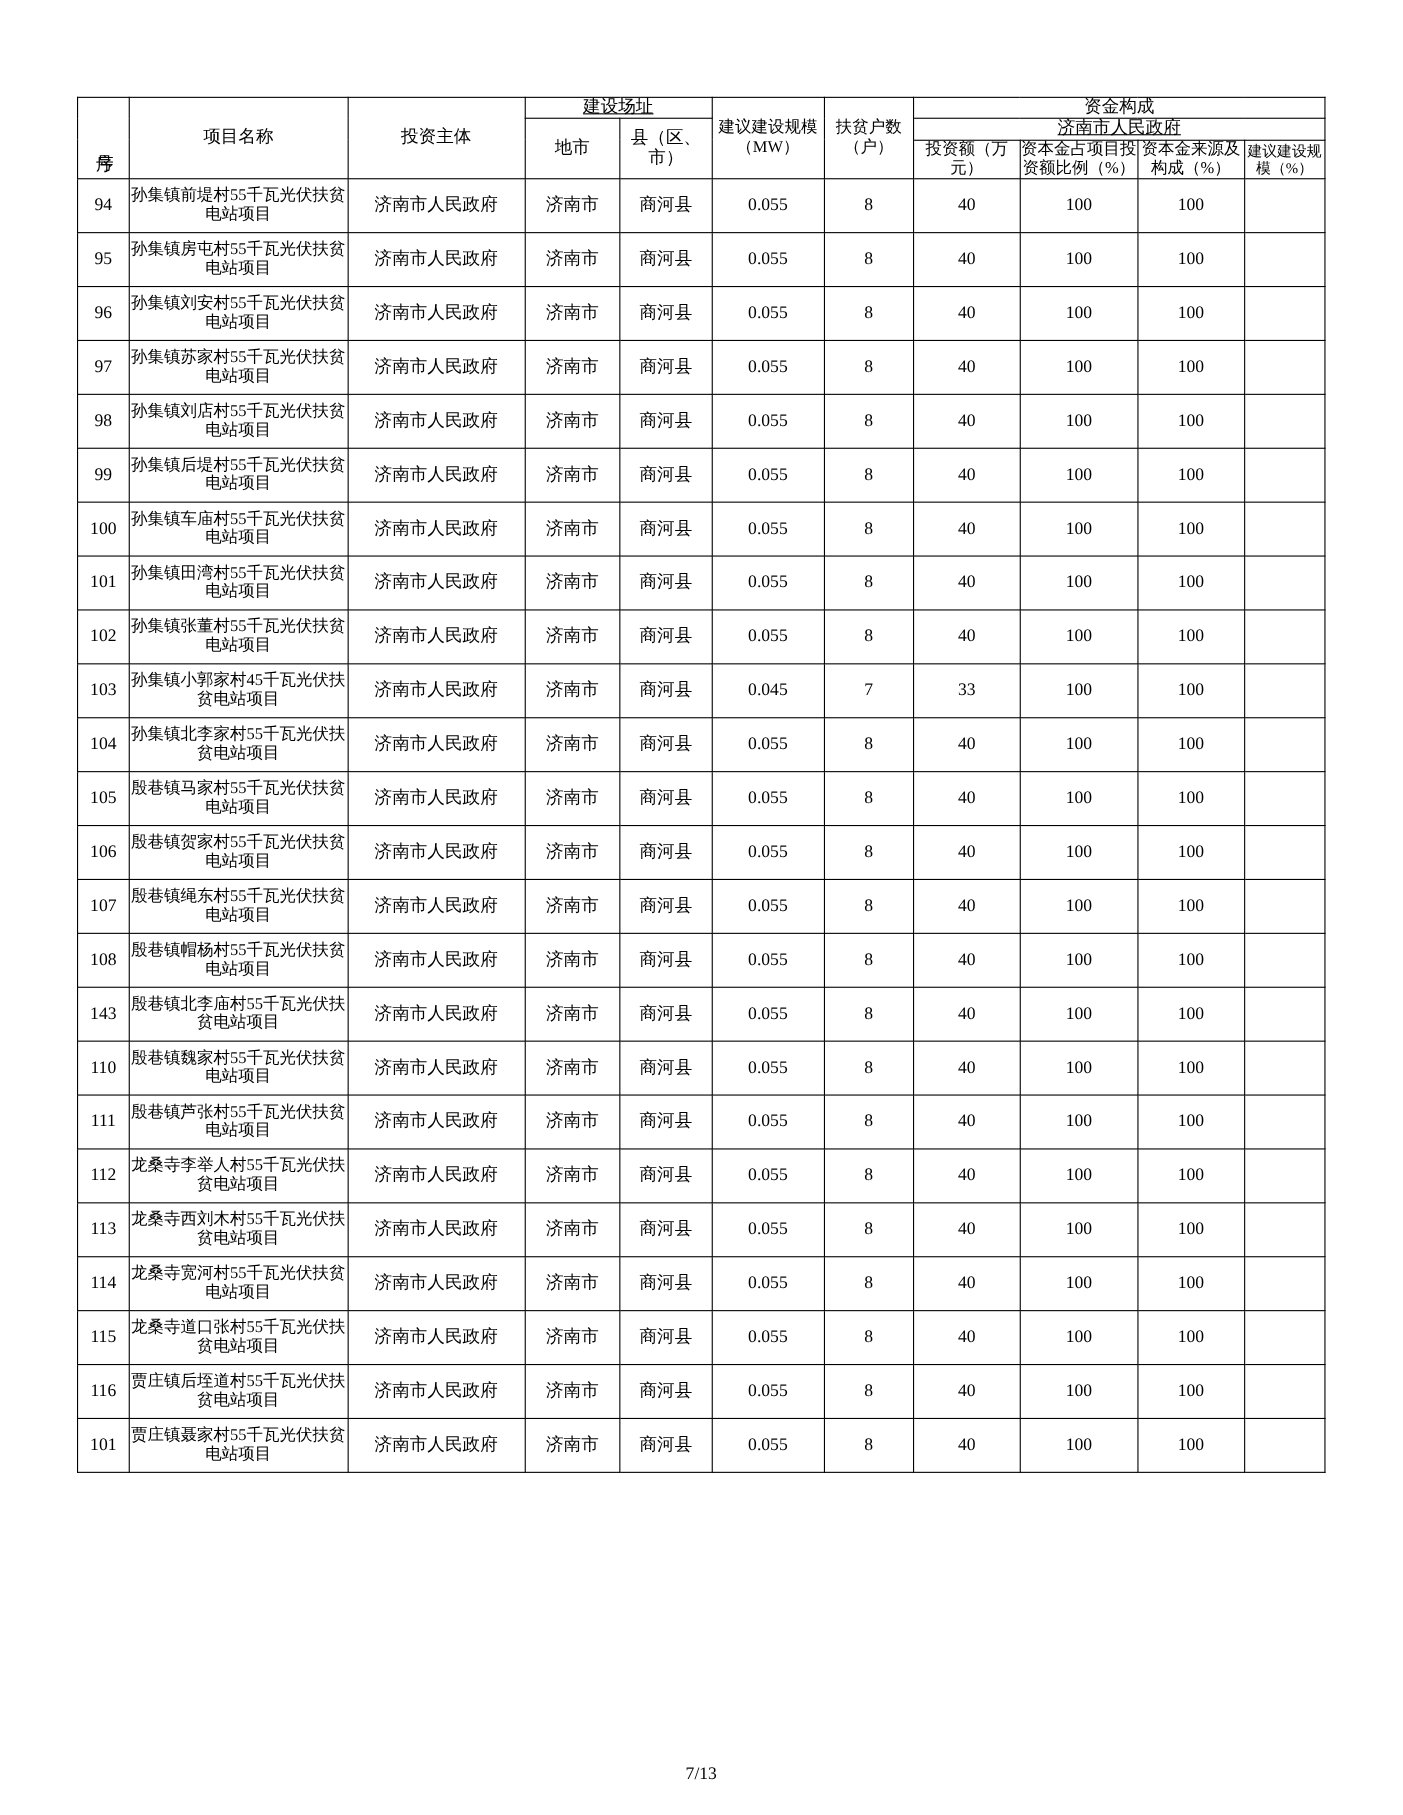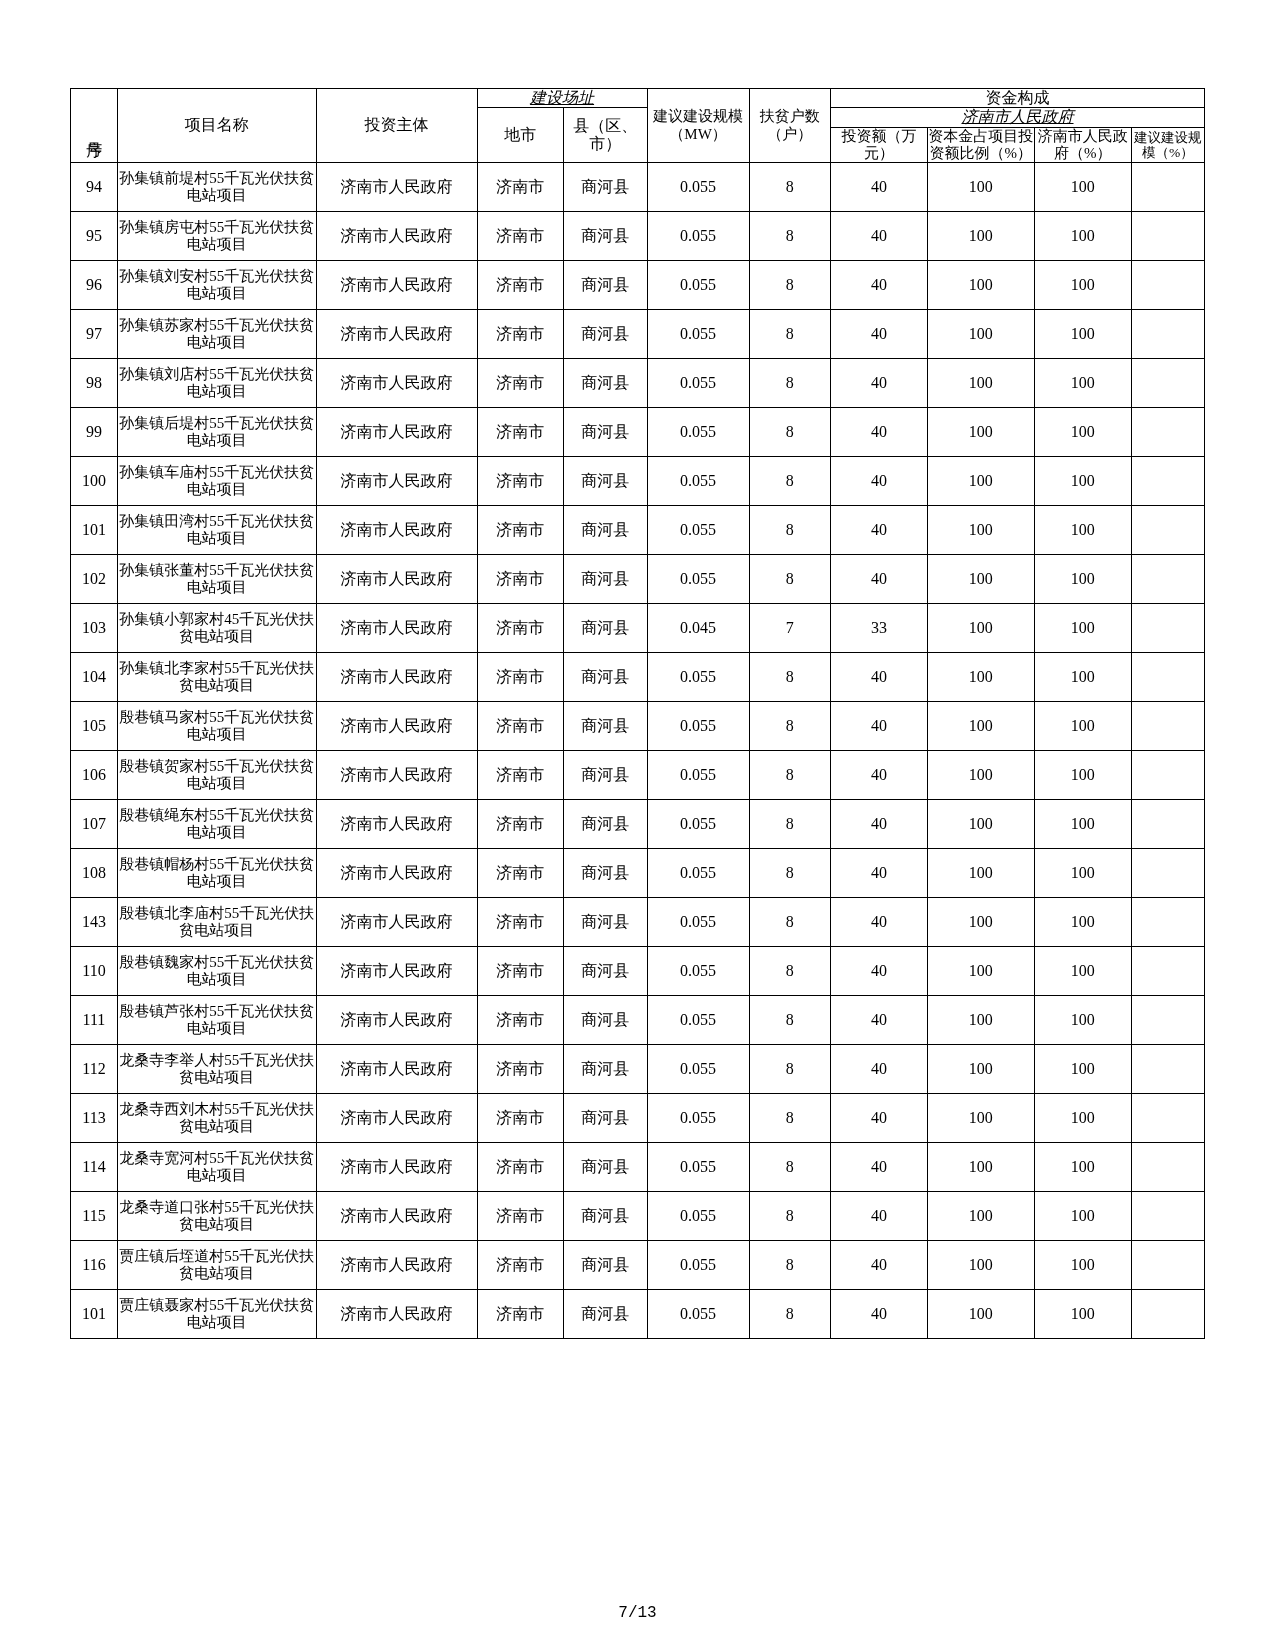--- a/index.html
+++ b/index.html
@@ -35,21 +35,20 @@
     font-weight: normal;
     line-height: 1.15;
   }
   .hdr {
     font-size: 16px;
     font-weight: normal;
     padding: 2px 1px;
   }
   .hdr-under {
     text-decoration: underline;
-    font-style: italic;
   }
   .hdr-small {
     font-size: 15px;
     padding: 1px 1px;
   }
   .hdr-tiny {
     font-size: 13.5px;
     padding: 1px 0;
   }
   .col-no      { width: 46px; }
@@ -85,21 +84,21 @@
     line-height: 1.05;
     letter-spacing: 1px;
   }
   .footer {
     position: absolute;
     left: 0;
     right: 0;
     bottom: 28px;
     text-align: center;
     font-size: 16px;
-    font-family: Liberation Mono, monospace;
+    font-family: Liberation Serif, serif;
   }
 </style>
 </head>
 <body>
 
 <div class="page">
 
   <table class="sheet">
     <colgroup>
       <col class="col-no">
@@ -127,21 +126,21 @@
         <td colspan="4" class="hdr">资金构成</td>
       </tr>
       <tr>
         <td rowspan="2" class="hdr">地市</td>
         <td rowspan="2" class="hdr">县（区、市）</td>
         <td colspan="4" class="hdr hdr-under">济南市人民政府</td>
       </tr>
       <tr>
         <td class="hdr hdr-small">投资额（万元）</td>
         <td class="hdr hdr-small">资本金占项目投资额比例（%）</td>
-        <td class="hdr hdr-small">济南市人民政府（%）</td>
+        <td class="hdr hdr-small">资本金来源及构成（%）</td>
         <td class="hdr hdr-tiny">建议建设规模（%）</td>
       </tr>
     </thead>
     <tbody id="tbody">
         <tr>
           <td class="cell seq">94</td>
           <td class="pname">孙集镇前堤村55千瓦光伏扶贫电站项目</td>
           <td class="cell">济南市人民政府</td>
           <td class="cell">济南市</td>
           <td class="cell">商河县</td>

